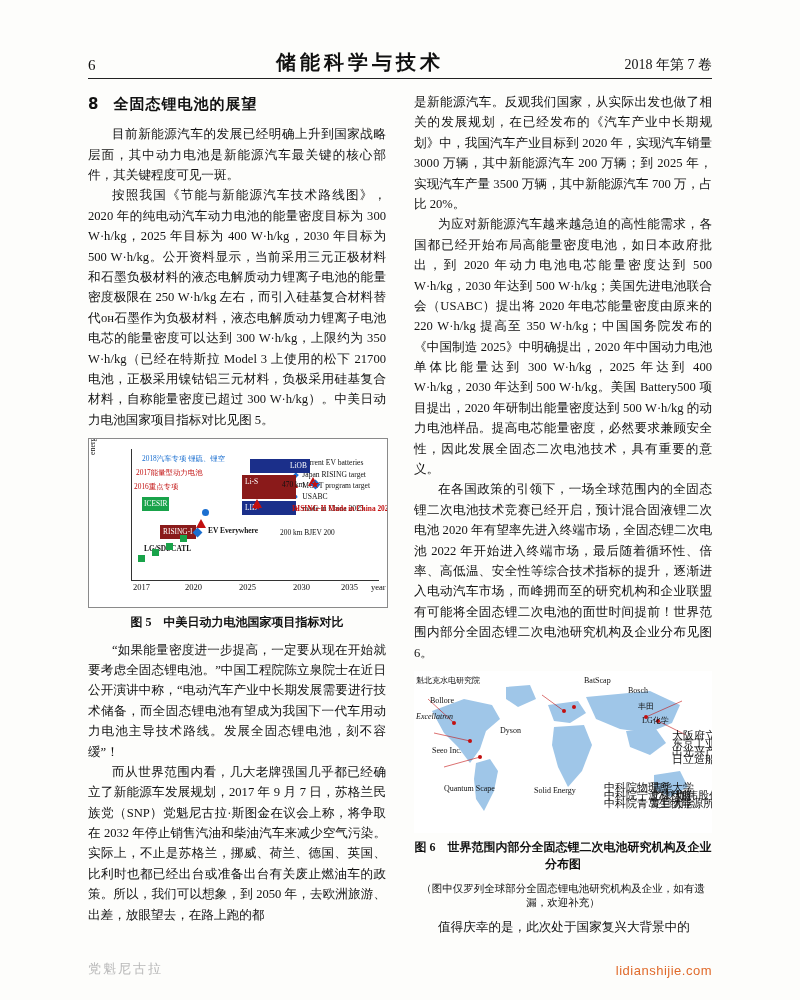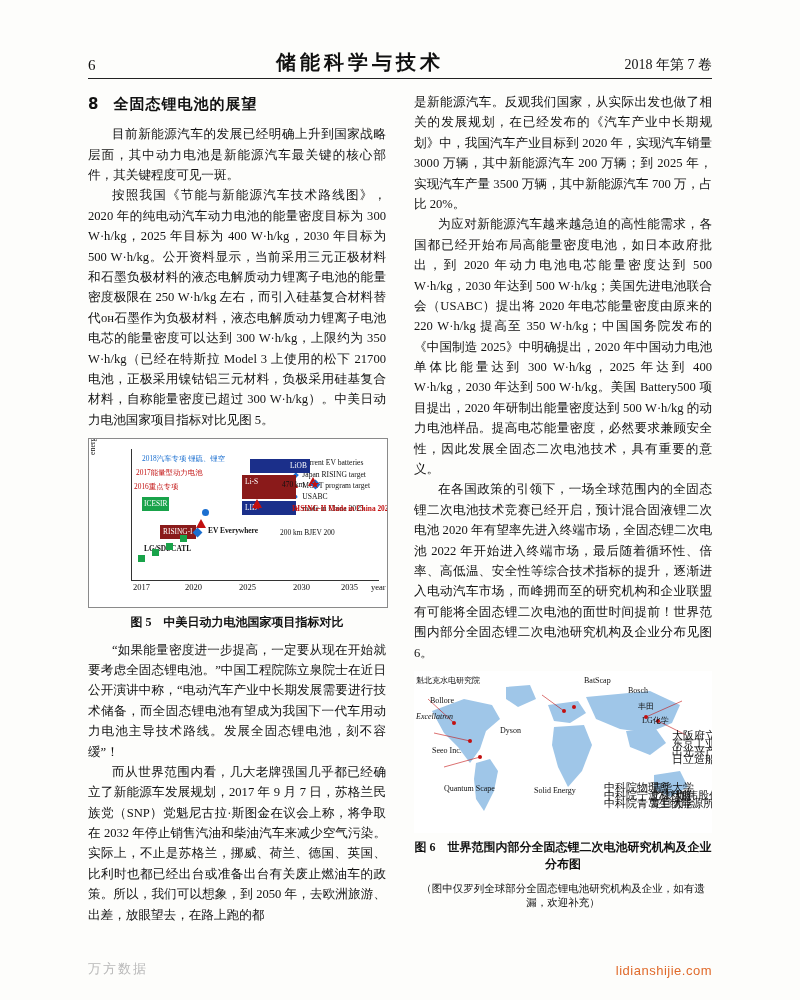--- a/index.html
+++ b/index.html
@@ -262,17 +262,18 @@
         <div class="map-label cn" style="left:236px;top:124px;">复旦大学</div>
         <div class="map-label cn" style="left:262px;top:108px;padding-left:40px;">赣锋锂业</div>
         <div class="map-label cn" style="left:262px;top:116px;">珈伟股份</div>
         <div class="map-label cn" style="left:262px;top:124px;margin-top:43px;">台湾辉能</div>
       </div>
 
       <div class="fig-cap">图 6　世界范围内部分全固态锂二次电池研究机构及企业分布图</div>
       <div class="fig-note" style="text-align:center">（图中仅罗列全球部分全固态锂电池研究机构及企业，如有遗漏，欢迎补充）</div>
     </div>
 
+    <p class="body">值得庆幸的是，此次处于国家复兴大背景中的</p>
   </div>
 
-  <div class="watermark">万方数据</div>
+  <div class="watermark">党魁尼古拉</div>
   <div class="sitemark">lidianshijie.com</div>
 </div>
 
 </body></html>

